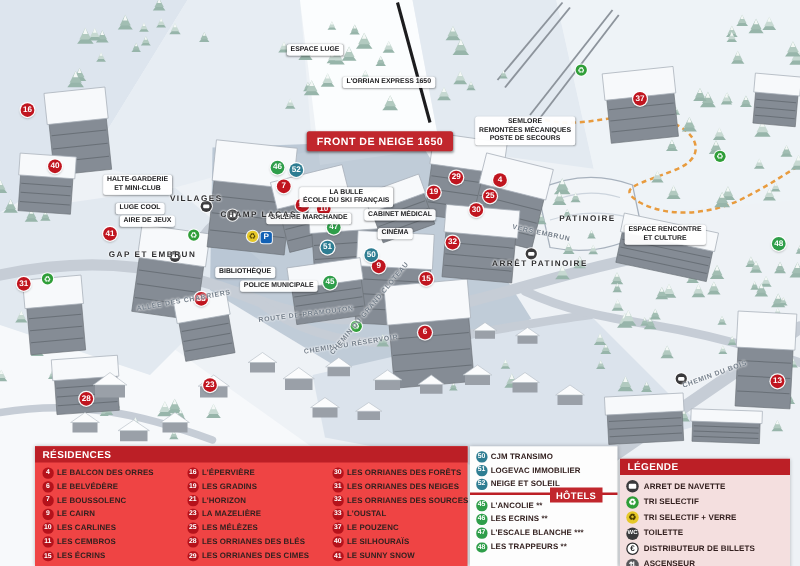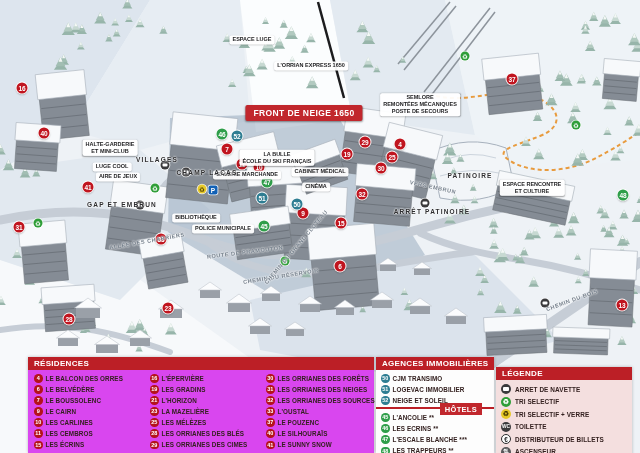--- a/index.html
+++ b/index.html
@@ -32,21 +32,21 @@
           box-shadow:0 .5px 1.5px rgba(0,0,0,.35);}
   .l-banner{background:#c1272d;color:#fff;font-size:8.5px;font-weight:bold;padding:3px 8px;
             border-radius:2px;letter-spacing:.4px;box-shadow:0 1px 2px rgba(0,0,0,.4);}
   .l-road{color:#747f8b;font-size:5.5px;font-weight:bold;letter-spacing:.6px;
           text-shadow:0 0 2px #fff,0 0 2px #fff;}
   .l-plain{color:#2e2e30;font-size:6.5px;font-weight:bold;letter-spacing:1.2px;
            text-shadow:0 0 2px #fff,0 0 2px #fff;}
 
   
   .panel{position:absolute;z-index:5;box-shadow:0 0 3px rgba(0,0,0,.25);}
-  .p-res{left:28px;top:357px;width:346px;height:96px;background:#d946ef;}
+  .p-res{left:28px;top:357px;width:346px;height:96px;background:#ef4444;}
   .p-ag {left:376px;top:357px;width:118px;height:96px;background:#fdfdfd;}
   .p-key{left:496px;top:357px;width:136px;height:96px;background:#f4dfdf;margin-top:10px;}
   .p-head{height:13px;background:#bc1f26;color:#fff;font-weight:bold;font-size:8px;
           line-height:13px;padding-left:6px;letter-spacing:.3px;}
   .cols{display:flex;padding:4px 0 0 6px;}
   .col{width:116px;}
   .col:last-child{width:108px;}
   .row{display:flex;align-items:center;margin-bottom:2.6px;}
   .num{flex:0 0 8.5px;width:8.5px;height:8.5px;border-radius:50%;color:#fff;font-size:5.5px;
        font-weight:bold;text-align:center;line-height:8.5px;margin-right:3px;}
@@ -998,21 +998,20 @@
           </div>
           <div class="row">
             <div class="num num-res">41</div>
             <div class="rlbl">LE SUNNY SNOW</div>
           </div>
         </div>
       </div>
   </div>
 
   <div class="panel p-ag">
-    <div class="p-head">AGENCES IMMOBILIÈRES</div>
     <div class="ag-list" id="ag-list">
         <div class="row">
           <div class="num num-ag">50</div>
           <div class="rlbl">CJM TRANSIMO</div>
         </div>
         <div class="row">
           <div class="num num-ag">51</div>
           <div class="rlbl">LOGEVAC IMMOBILIER</div>
         </div>
         <div class="row">

